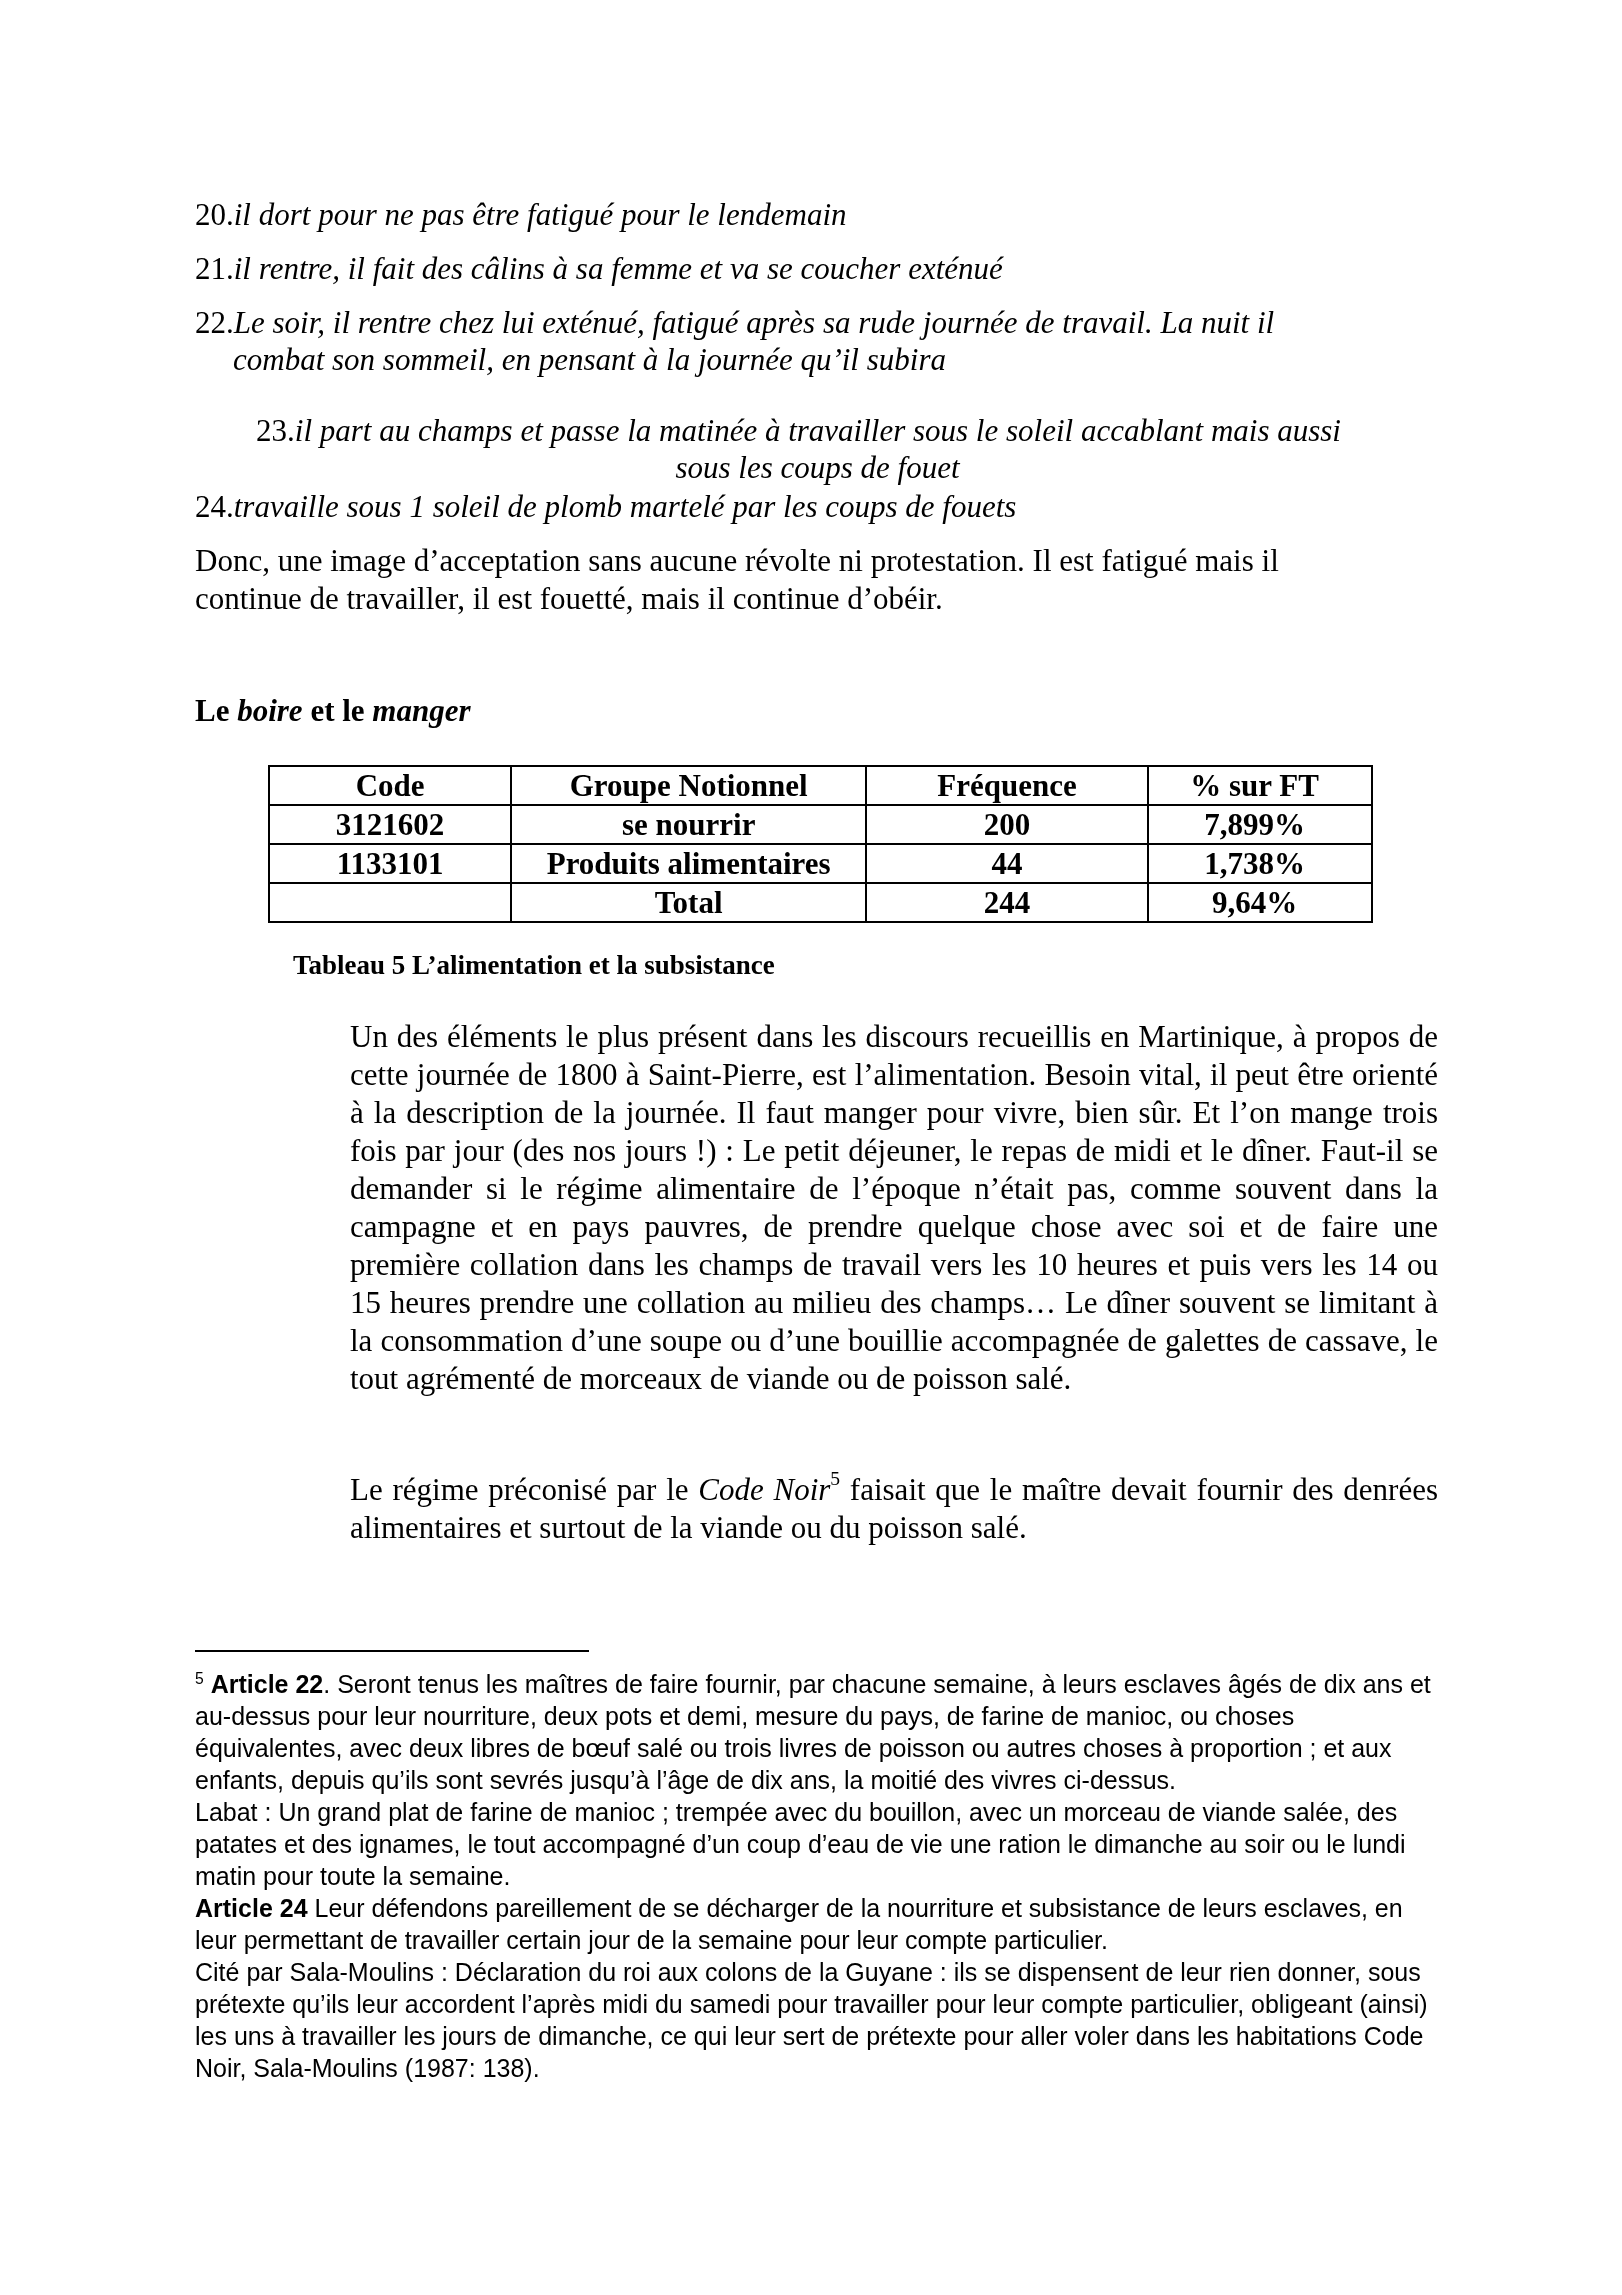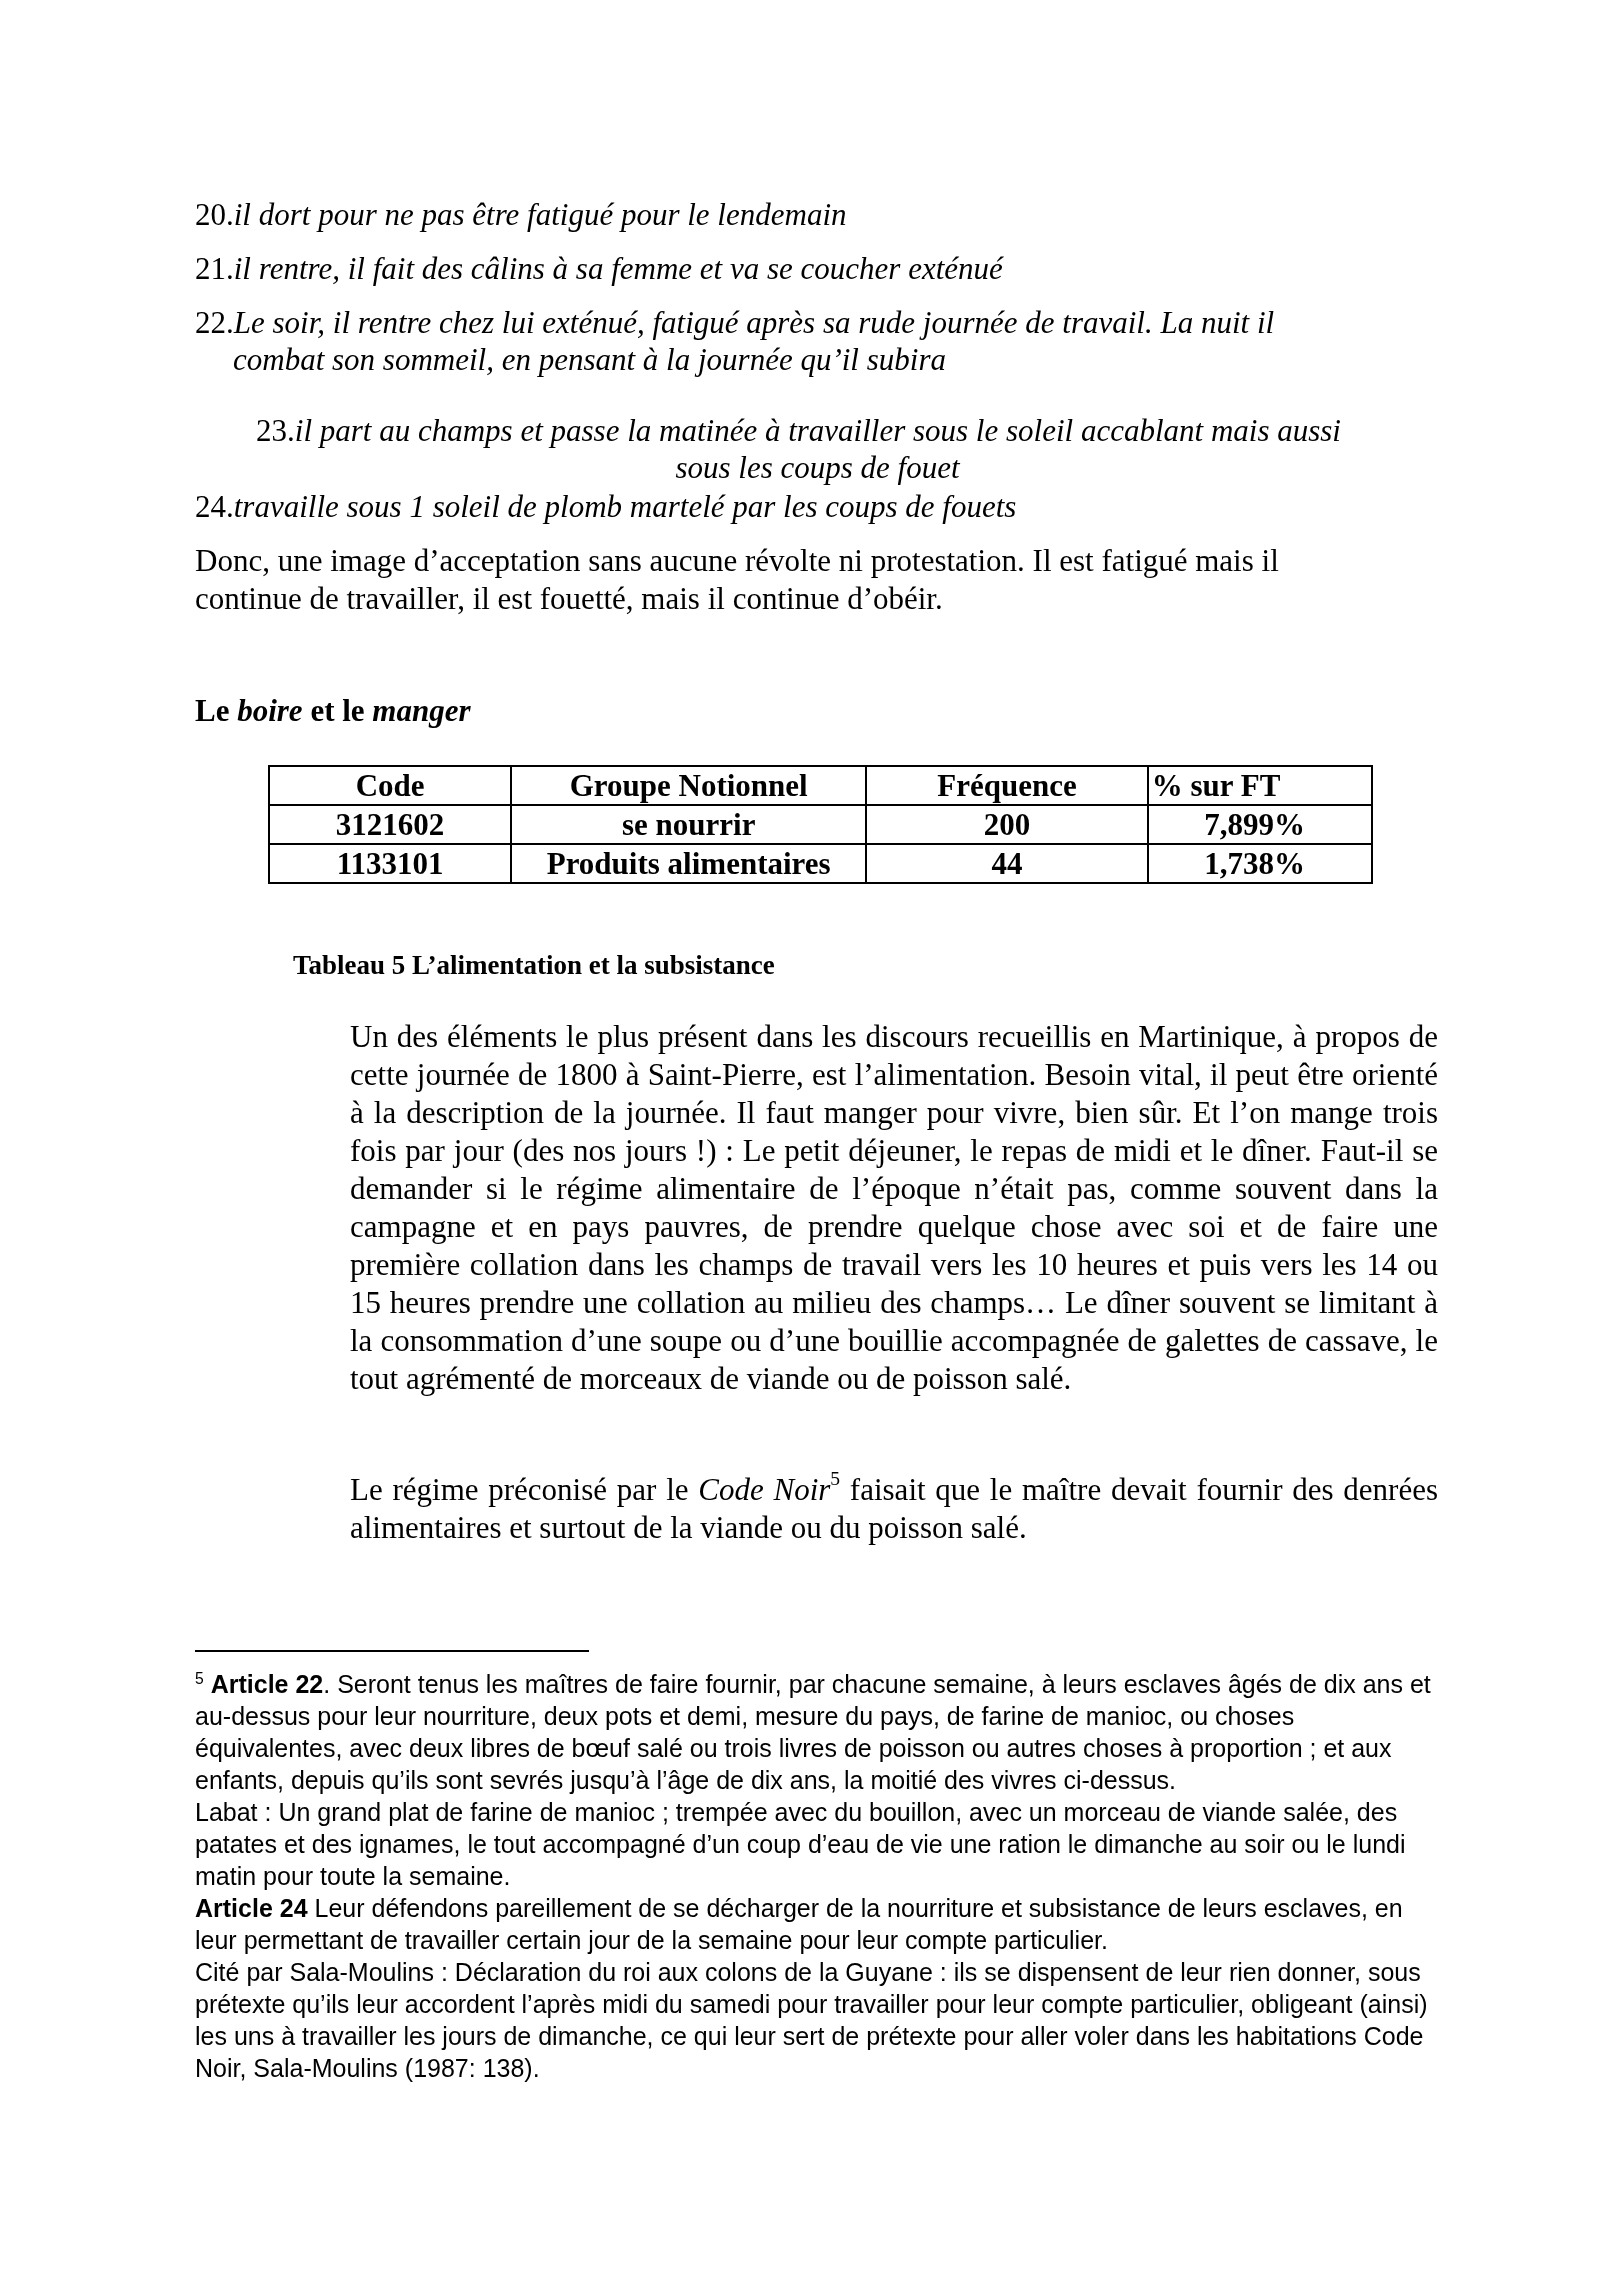--- a/index.html
+++ b/index.html
@@ -16,21 +16,21 @@
 
   .heading { left: 195px; top: 692px; font-size: 31px; font-weight: bold; line-height: 38px; }
   .heading i { font-style: italic; }
 
   table.data { position: absolute; left: 268px; top: 765px; width: 1105px; border-collapse: collapse; font-family: "Liberation Serif", serif; font-weight: bold; font-size: 31px; }
   table.data td, table.data th { border: 2px solid #000; height: 35px; padding: 0 2.9px; line-height: 35px; font-weight: bold; }
   table.data tr { height: 39px; margin-top: 48px; }
   .c1 { width: 241px; text-align: center; }
   .c2 { width: 357px; text-align: center; }
   .c3 { width: 281px; text-align: center; }
-  .c4 { width: 211px; text-align: left; padding-right: 13.7px !important; }
+  .c4 { width: 211px; text-align: center; padding-right: 13.7px !important; }
   .c4.num { text-align: center; }
 
   .caption { left: 293px; top: 946px; font-size: 27px; font-weight: bold; line-height: 38px; }
 
   .body-para { left: 350px; width: 1088px; font-size: 31px; line-height: 38px; text-align: justify; }
   .body-para i { font-style: italic; }
   .body-para sup { font-size: 19.6px; line-height: 0; position: relative; top: -3.9px; vertical-align: super; }
 
   .fn-rule { left: 195px; top: 1650px; width: 394px; height: 2px; background: #000; }
   .footnote { left: 195px; top: 1668px; width: 1244px; font-size: 25px; line-height: 32px; }
@@ -76,20 +76,26 @@
     <td class="c2">se nourrir</td>
     <td class="c3">200</td>
     <td class="c4 num">7,899%</td>
   </tr>
   <tr>
     <td class="c1">1133101</td>
     <td class="c2">Produits alimentaires</td>
     <td class="c3">44</td>
     <td class="c4 num">1,738%</td>
   </tr>
+  <tr>
+    <td class="c1"></td>
+    <td class="c2">Total</td>
+    <td class="c3">244</td>
+    <td class="c4 num">9,64%</td>
+  </tr>
 </tbody>
   </table>
 
 <div class="abs serif caption">Tableau 5 L’alimentation et la subsistance</div>
 
 <p class="abs serif body-para" style="top:1018px; margin:0;">Un des éléments le plus présent dans les discours recueillis en Martinique, à propos de cette journée de 1800 à Saint-Pierre, est l’alimentation. Besoin vital, il peut être orienté à la description de la journée. Il faut manger pour vivre, bien sûr. Et l’on mange trois fois par jour (des nos jours !) : Le petit déjeuner, le repas de midi et le dîner. Faut-il se demander si le régime alimentaire de l’époque n’était pas, comme souvent dans la campagne et en pays pauvres, de prendre quelque chose avec soi et de faire une première collation dans les champs de travail vers les 10 heures et puis vers les 14 ou 15 heures prendre une collation au milieu des champs… Le dîner souvent se limitant à la consommation d’une soupe ou d’une bouillie accompagnée de galettes de cassave, le tout agrémenté de morceaux de viande ou de poisson salé.</p>
 
 <p class="abs serif body-para" style="top:1471px; margin:0;"><span>Le régime préconisé par le </span><i>Code Noir</i><sup>5</sup><span> faisait que le maître devait fournir des denrées alimentaires et surtout de la viande ou du poisson salé.</span></p>
 
 <div class="abs fn-rule"></div>

